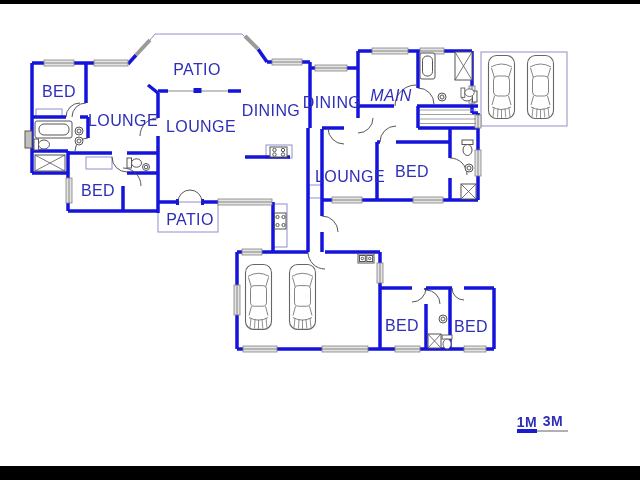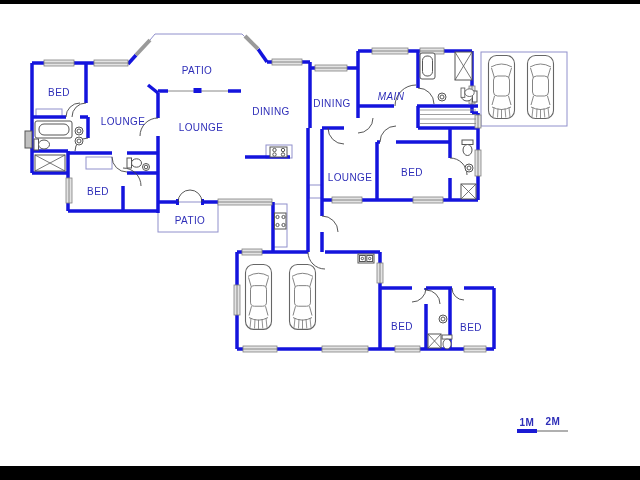--- a/index.html
+++ b/index.html
@@ -1,23 +1,23 @@
 <!DOCTYPE html>
 <html><head>
 <meta charset="utf-8">
 <style>
   html,body{margin:0;padding:0;background:#000;}
   #stage{position:relative;width:640px;height:480px;background:#000;overflow:hidden;
          font-family:"Liberation Sans", sans-serif;}
   #paper{position:absolute;left:0;top:4px;width:640px;height:462px;background:#ffffff;}
   #plan-svg{position:absolute;left:0;top:0;}
   .room-label{position:absolute;transform:translate(-50%,-50%);
-      font-size:10px;letter-spacing:0.4px;color:#2e2eb8;white-space:nowrap;}
+      font-size:16px;letter-spacing:0.4px;color:#2e2eb8;white-space:nowrap;}
   .scale-label{position:absolute;transform:translate(-50%,-50%);
-      font-size:10px;font-weight:bold;letter-spacing:0.5px;color:#2e2eb8;}
+      font-size:14px;font-weight:bold;letter-spacing:0.5px;color:#2e2eb8;}
   .scale-seg{position:absolute;}
   #scale-seg-1m{left:517px;top:425px;width:20px;height:4px;background:#1b1bd4;}
   #scale-seg-2m{left:537px;top:426px;width:31px;height:2px;background:#b0b0b0;}
 </style>
 </head>
 <body>
 
 <div id="stage">
  <div id="paper">
 
@@ -305,18 +305,18 @@
  <div class="room-label" style="left:332px;top:99px;">DINING</div>
  <div class="room-label" style="left:391px;top:92px;font-style:italic;">MAIN</div>
  <div class="room-label" style="left:350px;top:173px;">LOUNGE</div>
  <div class="room-label" style="left:412px;top:168px;">BED</div>
  <div class="room-label" style="left:98px;top:187px;">BED</div>
  <div class="room-label" style="left:190px;top:216px;">PATIO</div>
  <div class="room-label" style="left:402px;top:322px;">BED</div>
  <div class="room-label" style="left:471px;top:323px;">BED</div>
 
  <div class="scale-label" style="left:527px;top:418px;">1M</div>
- <div class="scale-label" style="left:553px;top:417px;">2M</div>
+ <div class="scale-label" style="left:553px;top:417px;">3M</div>
  <div class="scale-seg" id="scale-seg-1m"></div>
  <div class="scale-seg" id="scale-seg-2m"></div>
 
  </div>
 </div>
 
 </body></html>

